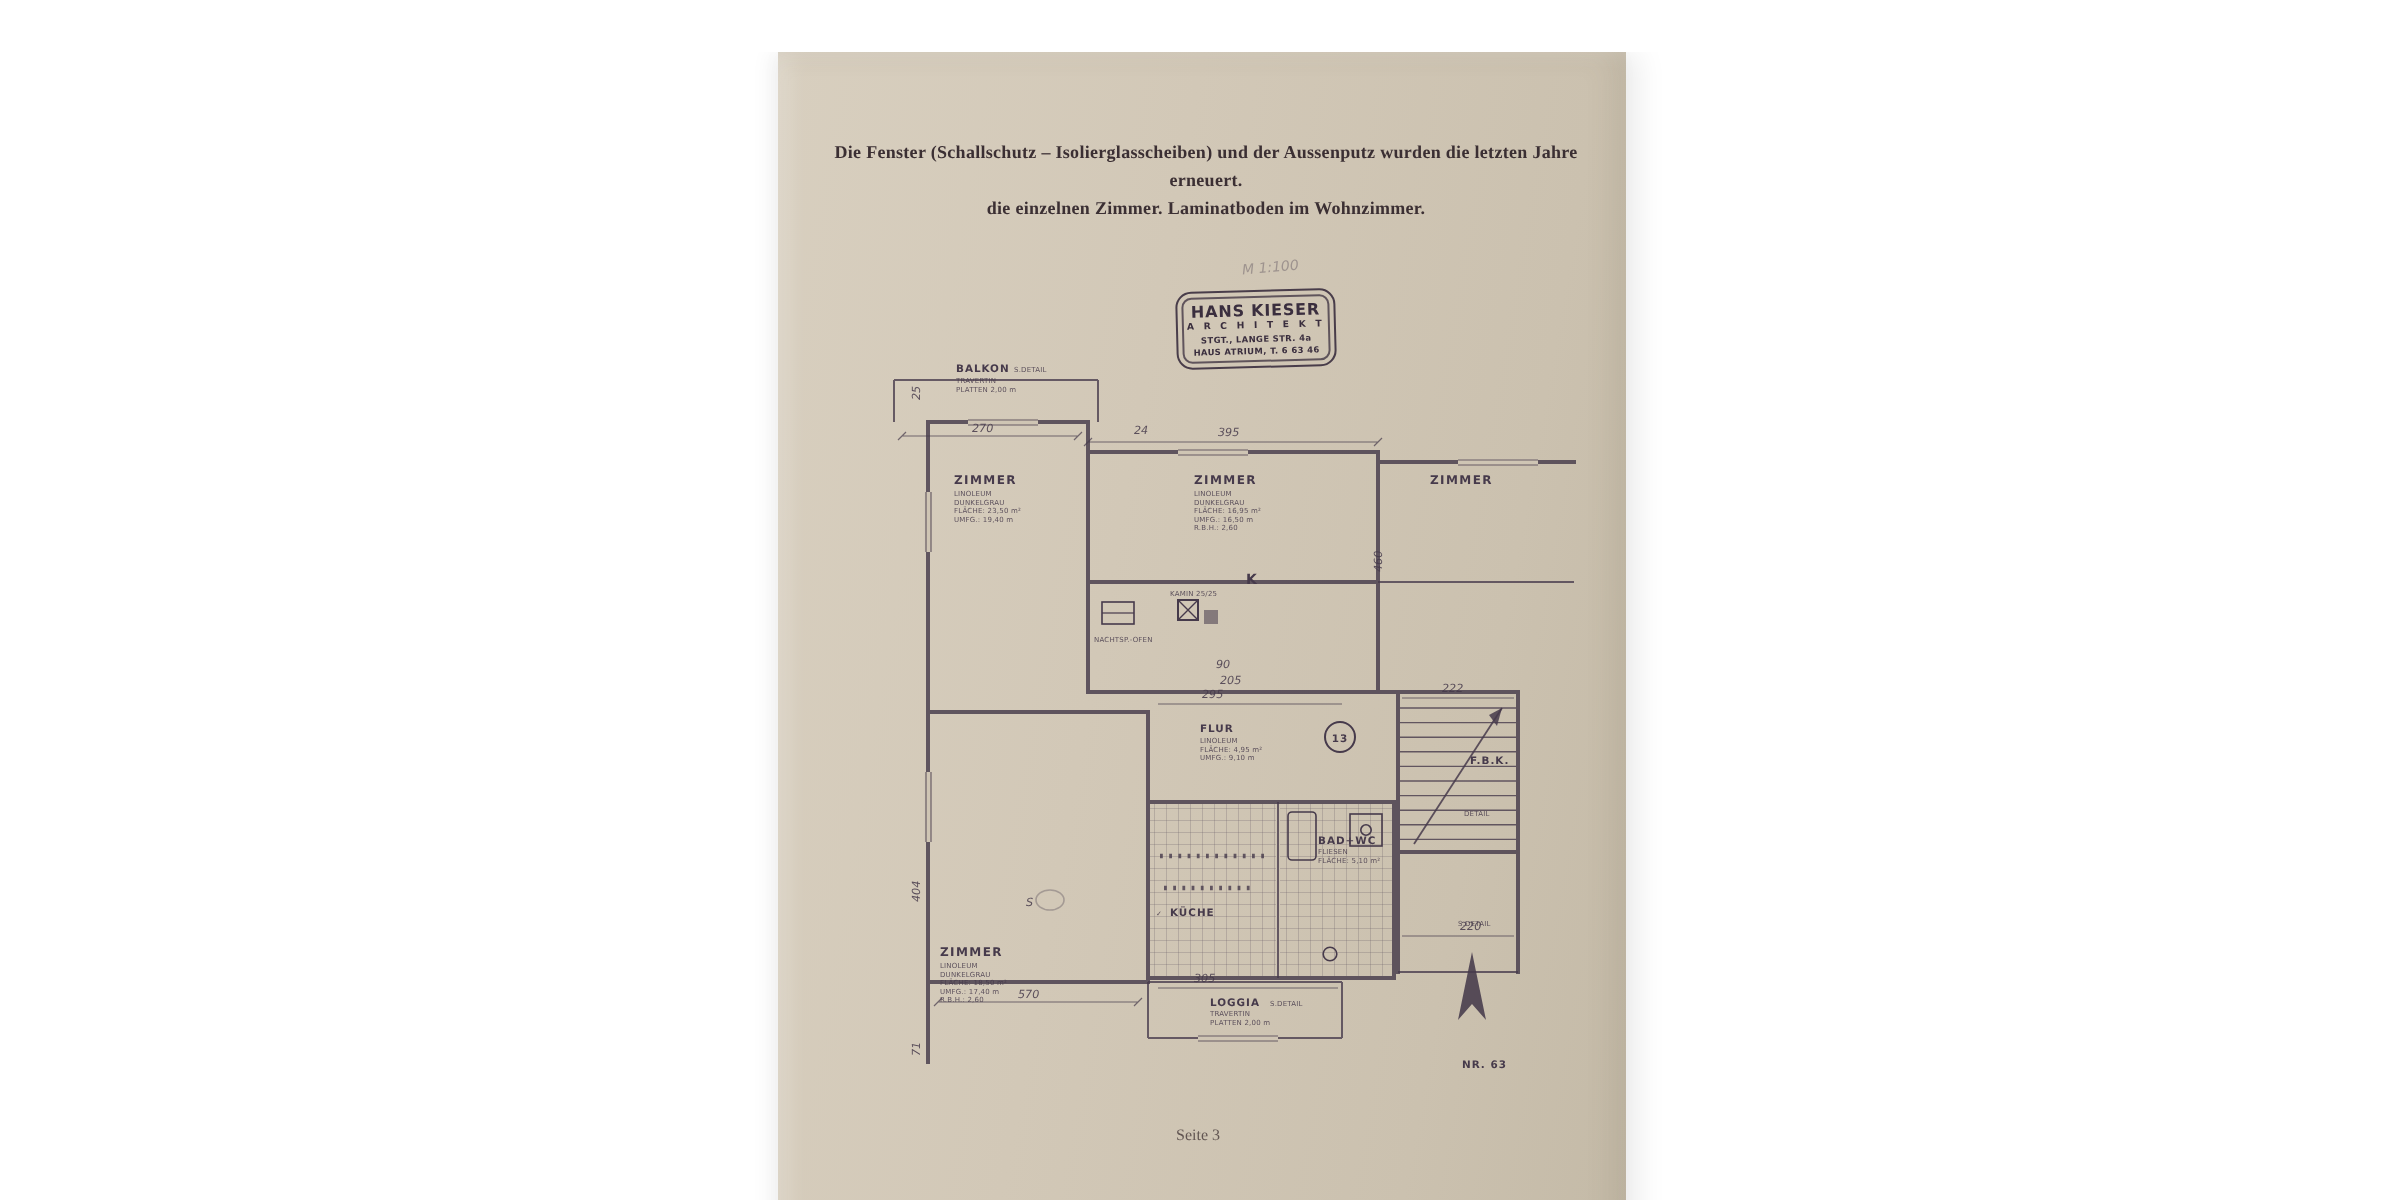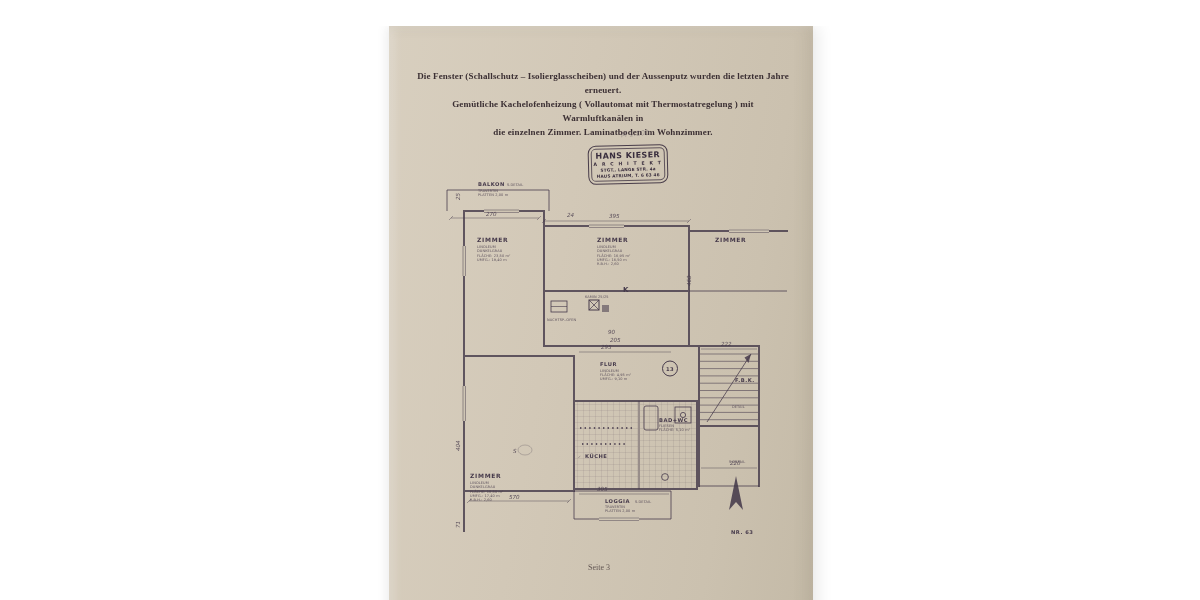--- a/index.html
+++ b/index.html
@@ -31,21 +31,20 @@
   .t-mark{font-size:7px;font-weight:bold;}
 </style>
 </head>
 <body>
 
 <div class="photo">
   <div class="paper">
 
     <div class="header">
       <div>Die Fenster (Schallschutz – Isolierglasscheiben) und der  Aussenputz wurden die letzten Jahre erneuert.</div>
-      <div>Gemütliche Kachelofenheizung ( Vollautomat  mit Thermostatregelung ) mit Warmluftkanälen in</div>
       <div>die einzelnen Zimmer. Laminatboden im Wohnzimmer.</div>
     </div>
 
     <div class="pencil-note">M 1:100</div>
 
     <div class="stamp">
       <div class="stamp-inner">
         <div class="stamp-l1">HANS KIESER</div>
         <div class="stamp-l2">A R C H I T E K T</div>
         <div class="stamp-l3">STGT., LANGE STR. 4a</div>

